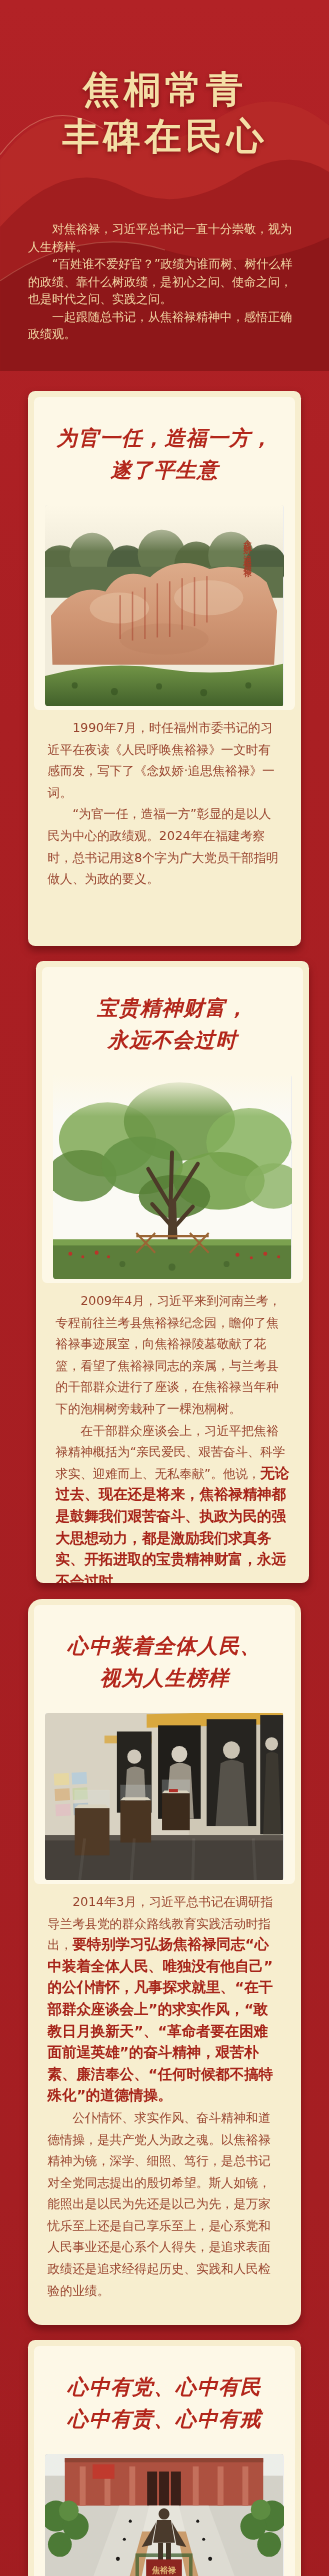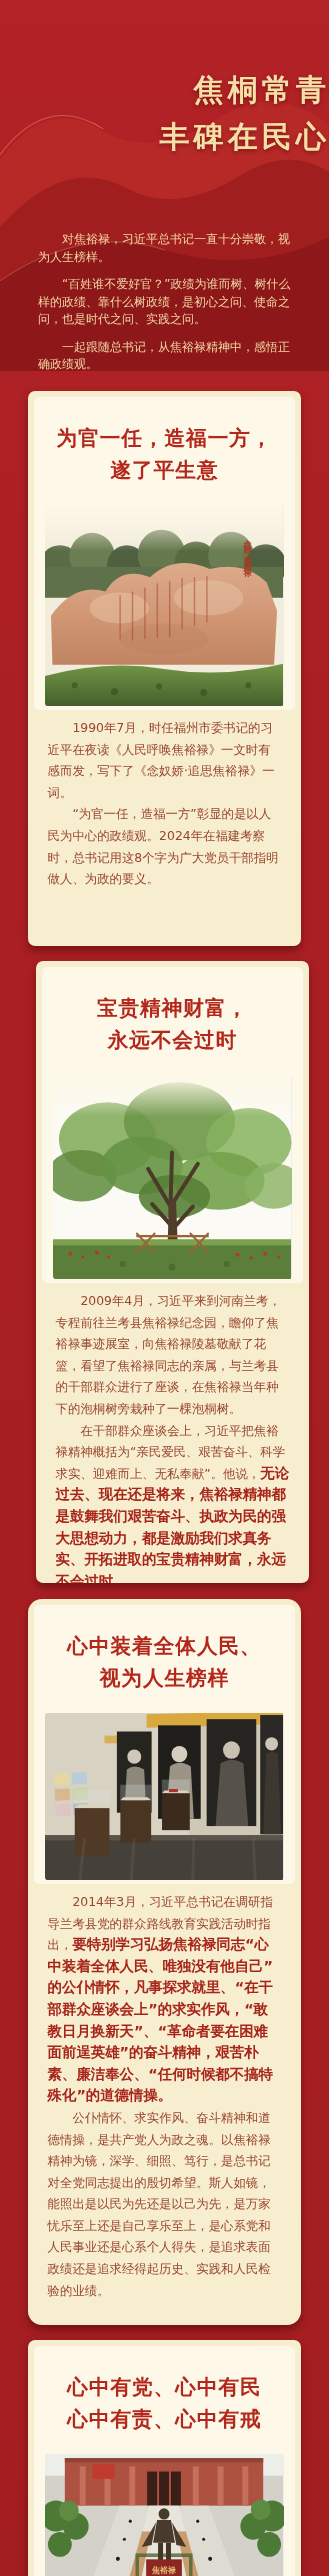--- a/index.html
+++ b/index.html
@@ -9,41 +9,41 @@
     background:linear-gradient(180deg,#b22226 0%,#aa1f23 18%,#a51e22 55%,#9c1a1e 85%,#8f161a 100%);
     font-family:"DejaVu Sans",sans-serif;
   }
   svg{display:block;}
   .bg-art{position:absolute;left:0;width:330px;pointer-events:none;}
   .bg-top{top:0;}
 
   
   .hero{position:absolute;top:66px;left:0;width:100%;text-align:center;}
   .hero .line{
-    display:block;font-size:30px;font-weight:700;letter-spacing:4.1px;line-height:47px;
-    color:#f4dfa6;text-shadow:0 1.5px 4.1px rgba(70,0,0,.45);text-align:right;
+    display:block;font-size:37px;font-weight:700;letter-spacing:4.1px;line-height:47px;
+    color:#f4dfa6;text-shadow:0 1.5px 4.1px rgba(70,0,0,.45);
   }
   .intro{position:absolute;top:221px;left:28px;width:274px;}
-  .intro .para{font-size:12px;line-height:17.5px;color:#f2d7a4;text-indent:2em;margin:10px;}
+  .intro .para{font-size:12px;line-height:17.5px;color:#f2d7a4;text-indent:2em;margin:0;}
 
   
   .card{
     position:absolute;left:28px;width:273px;background:#f7eecf;border-radius:7.2px;
     box-shadow:0 4.1px 7.2px rgba(80,8,10,.5);overflow:hidden;
   }
   .c1{top:391px;height:555px;}
   .c2{top:961px;height:622px;margin-left:8px;}
   .c3{top:1599px;height:726px;border-radius:14px;}
   .c4{top:2340px;height:644px;}
   .panel{
     margin:6.2px 6.2px 0;background:#fdf8e7;border-radius:5.2px;
     padding:25px 11.3px 4.1px;
   }
   .headline{margin:0 0 18.5px;text-align:center;font-size:20.6px;line-height:32px;
-    color:#b3271c;font-weight:700;letter-spacing:1px;}
+    color:#b3271c;font-weight:700;letter-spacing:1px;font-style:italic;}
   .photo{position:relative;border-radius:3.1px;overflow:hidden;background:#eee;}
   .photo svg{width:100%;height:100%;}
   .ph1{height:201px;}
   .ph2{height:204px;}
   .ph3{height:167px;}
   .ph4{height:173px;}
   .p1cap{
     position:absolute;right:13%;top:14%;writing-mode:vertical-rl;
     font-size:8.2px;letter-spacing:3.1px;color:#a93b26;opacity:.9;font-weight:700;
   }

